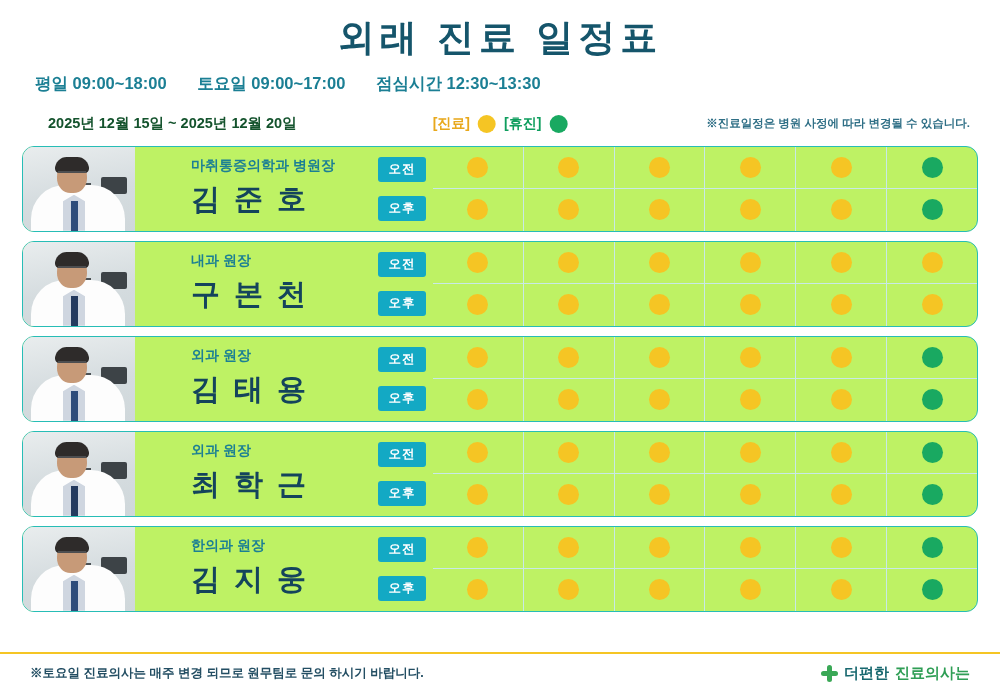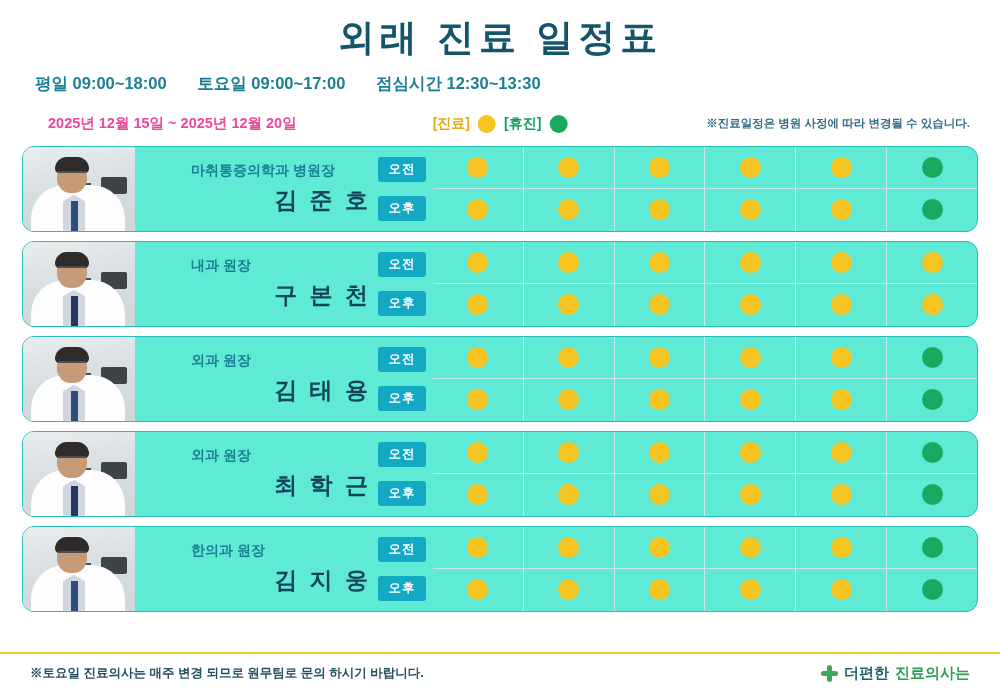--- a/index.html
+++ b/index.html
@@ -43,21 +43,21 @@
   .subbar {
     margin-top: 16px;
     height: 26px;
     display: flex;
     align-items: center;
     position: relative;
   }
   .daterange {
     font-size: 14.5px;
     font-weight: bold;
-    color: #ec4899;
+    color: #14532d;
     margin-left: 26px;
   }
   .legend {
     position: absolute;
     left: 50%;
     transform: translateX(-50%);
     display: flex;
     align-items: center;
     gap: 8px;
     font-size: 14px;
@@ -104,21 +104,21 @@
   
   .rows { margin-top: 9px; }
   .row {
     height: 86px;
     border: 1.6px solid #27bdb6;
     border-radius: 12px;
     margin-bottom: 9px;
     display: flex;
     align-items: stretch;
     overflow: hidden;
-    background: #5eead4;
+    background: #bef264;
   }
   .cell-photo {
     width: 112px;
     position: relative;
     overflow: hidden;
     background: #dfe4e6;
   }
   
   .photo {
     position: absolute;
@@ -183,25 +183,24 @@
     flex-direction: column;
     justify-content: center;
   }
   .dept {
     font-size: 14px;
     font-weight: bold;
     color: #1b7f94;
     margin-bottom: 5px;
   }
   .dname {
-    font-size: 23px;
+    font-size: 29px;
     font-weight: bold;
     color: #14445c;
     letter-spacing: 3px;
-    text-align: right;
   }
 
   .cell-ampm {
     width: 62px;
     display: flex;
     flex-direction: column;
     justify-content: center;
     align-items: center;
     gap: 14px;
   }

